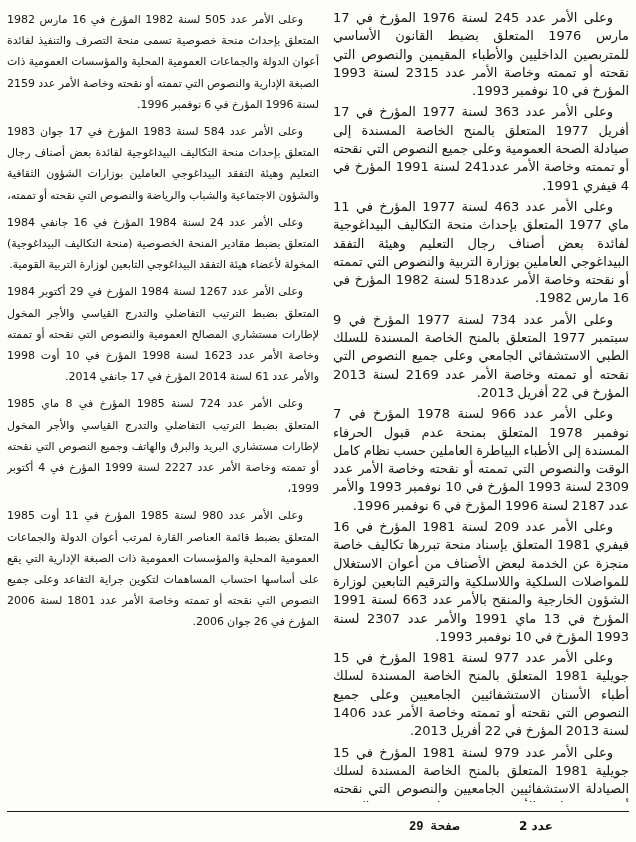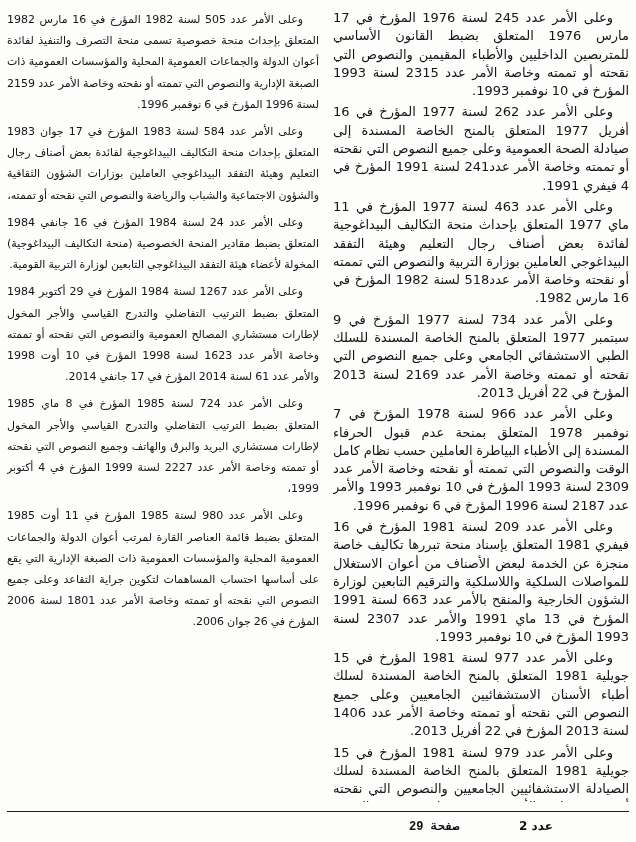--- a/index.html
+++ b/index.html
@@ -82,21 +82,21 @@
 </style>
 </head>
 <body>
 
 <div class="page">
 
   <div class="columns">
 
     <div class="col col-first">
       <p>وعلى الأمر عدد 245 لسنة 1976 المؤرخ في 17 مارس 1976 المتعلق بضبط القانون الأساسي للمتربصين الداخليين والأطباء المقيمين والنصوص التي نقحته أو تممته وخاصة الأمر عدد 2315 لسنة 1993 المؤرخ في 10 نوفمبر 1993.</p>
-      <p>وعلى الأمر عدد 262 لسنة 1977 المؤرخ في 16 أفريل 1977 المتعلق بالمنح الخاصة المسندة إلى صيادلة الصحة العمومية وعلى جميع النصوص التي نقحته أو تممته وخاصة الأمر عدد241 لسنة 1991 المؤرخ في 4 فيفري 1991.</p>
+      <p>وعلى الأمر عدد 363 لسنة 1977 المؤرخ في 17 أفريل 1977 المتعلق بالمنح الخاصة المسندة إلى صيادلة الصحة العمومية وعلى جميع النصوص التي نقحته أو تممته وخاصة الأمر عدد241 لسنة 1991 المؤرخ في 4 فيفري 1991.</p>
       <p>وعلى الأمر عدد 463 لسنة 1977 المؤرخ في 11 ماي 1977 المتعلق بإحداث منحة التكاليف البيداغوجية لفائدة بعض أصناف رجال التعليم وهيئة التفقد البيداغوجي العاملين بوزارة التربية والنصوص التي تممته أو نقحته وخاصة الأمر عدد518 لسنة 1982 المؤرخ في 16 مارس 1982.</p>
       <p>وعلى الأمر عدد 734 لسنة 1977 المؤرخ في 9 سبتمبر 1977 المتعلق بالمنح الخاصة المسندة للسلك الطبي الاستشفائي الجامعي وعلى جميع النصوص التي نقحته أو تممته وخاصة الأمر عدد 2169 لسنة 2013 المؤرخ في 22 أفريل 2013.</p>
       <p>وعلى الأمر عدد 966 لسنة 1978 المؤرخ في 7 نوفمبر 1978 المتعلق بمنحة عدم قبول الحرفاء المسندة إلى الأطباء البياطرة العاملين حسب نظام كامل الوقت والنصوص التي تممته أو نقحته وخاصة الأمر عدد 2309 لسنة 1993 المؤرخ في 10 نوفمبر 1993 والأمر عدد 2187 لسنة 1996 المؤرخ في 6 نوفمبر 1996.</p>
       <p>وعلى الأمر عدد 209 لسنة 1981 المؤرخ في 16 فيفري 1981 المتعلق بإسناد منحة تبررها تكاليف خاصة منجزة عن الخدمة لبعض الأصناف من أعوان الاستغلال للمواصلات السلكية واللاسلكية والترقيم التابعين لوزارة الشؤون الخارجية والمنقح بالأمر عدد 663 لسنة 1991 المؤرخ في 13 ماي 1991 والأمر عدد 2307 لسنة 1993 المؤرخ في 10 نوفمبر 1993.</p>
       <p>وعلى الأمر عدد 977 لسنة 1981 المؤرخ في 15 جويلية 1981 المتعلق بالمنح الخاصة المسندة لسلك أطباء الأسنان الاستشفائيين الجامعيين وعلى جميع النصوص التي نقحته أو تممته وخاصة الأمر عدد 1406 لسنة 2013 المؤرخ في 22 أفريل 2013.</p>
       <p>وعلى الأمر عدد 979 لسنة 1981 المؤرخ في 15 جويلية 1981 المتعلق بالمنح الخاصة المسندة لسلك الصيادلة الاستشفائيين الجامعيين والنصوص التي نقحته أو تممته وخاصة الأمر عدد 1408 لسنة 2013 المؤرخ في 22 أفريل 2013،</p>
     </div>
 
     <div class="col col-second">
       <p>وعلى الأمر عدد 505 لسنة 1982 المؤرخ في 16 مارس 1982 المتعلق بإحداث منحة خصوصية تسمى منحة التصرف والتنفيذ لفائدة أعوان الدولة والجماعات العمومية المحلية والمؤسسات العمومية ذات الصبغة الإدارية والنصوص التي تممته أو نقحته وخاصة الأمر عدد 2159 لسنة 1996 المؤرخ في 6 نوفمبر 1996.</p>

